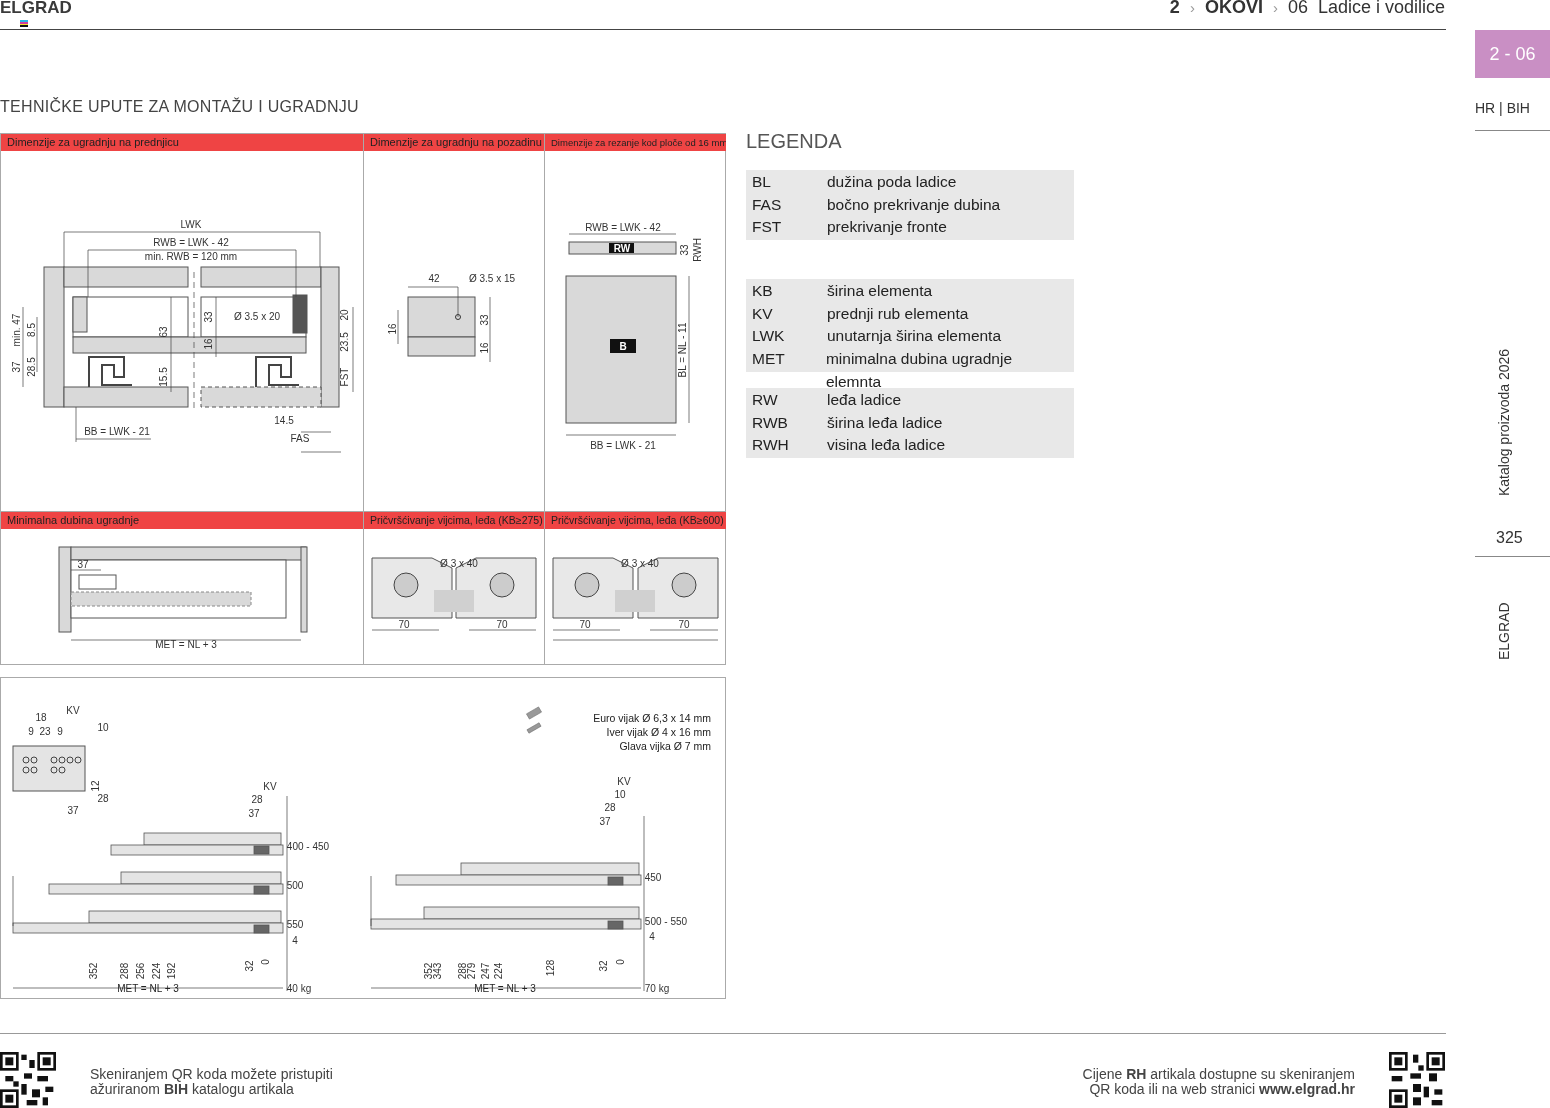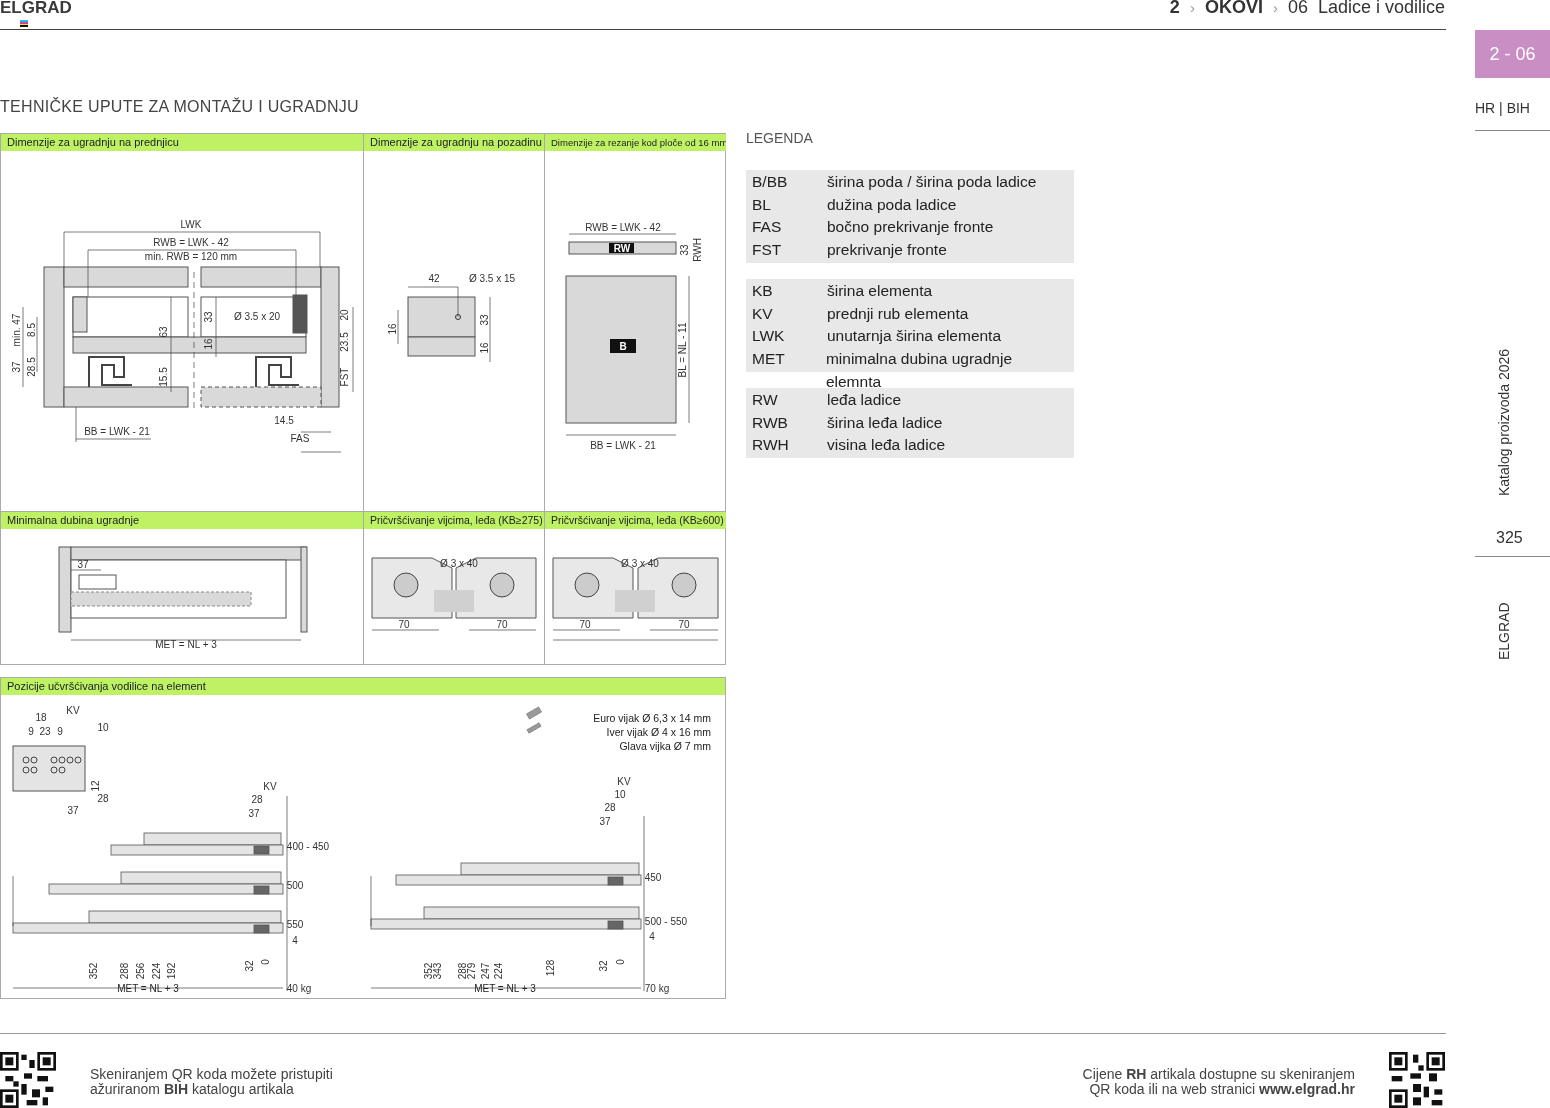--- a/index.html
+++ b/index.html
@@ -12,24 +12,24 @@
   .crumb { right: 105px; top: -3px; font-size: 18px; color: #333; display: flex; align-items: baseline; gap: 10px; }
   .crumb .sep { color: #999; font-size: 15px; }
   .crumb b { font-weight: bold; }
   .tab { left: 1475px; top: 30px; width: 75px; height: 48px; background: #c98fc4; color: #fff; font-weight: normal; font-size: 18px; display: flex; align-items: center; justify-content: center; }
   .lang { left: 1475px; top: 100px; font-size: 14px; color: #333; }
   .sideline { left: 1475px; width: 75px; height: 1px; background: #888; }
   .vert { transform: rotate(-90deg); transform-origin: left top; font-size: 14px; color: #333; white-space: nowrap; }
   .pnum { left: 1496px; top: 529px; font-size: 16px; color: #333; }
   .title { left: 0; top: 98px; font-size: 16px; color: #444; letter-spacing: 0.3px; text-align: center; }
   .panel { border: 1px solid #aaa; position: absolute; background: #fff; }
-  .ph { background: #bef264; height: 17px; font-size: 11px; padding-left: 6px; line-height: 17px; color: #222; white-space: nowrap; overflow: hidden; }
+  .ph { background: #ef4444; height: 17px; font-size: 11px; padding-left: 6px; line-height: 17px; color: #222; white-space: nowrap; overflow: hidden; }
   .ph.small { font-size: 9.5px; }
   .vdiv { position: absolute; top: 0; bottom: 0; width: 1px; background: #aaa; }
-  .legend-title { left: 746px; top: 130px; font-size: 14px; color: #555; }
+  .legend-title { left: 746px; top: 130px; font-size: 20px; color: #555; }
   .lgroup { position: absolute; left: 746px; width: 328px; background: #e8e8e8; padding: 1px 6px; }
   .lrow { display: flex; font-size: 15.5px; height: 22.7px; line-height: 22.7px; color: #222; }
   .lrow .k { width: 75px; }
   .bottomline { left: 0; top: 1033px; width: 1446px; height: 1px; background: #999; }
   .foot { font-size: 14px; color: #444; line-height: 15px; }
   .qr { width: 56px; height: 56px; }
   svg text { font-family: "Liberation Sans", sans-serif; }
 </style>
 </head>
 <body>
@@ -231,21 +231,20 @@
       </g>
     <g font-size="10" fill="#333" text-anchor="middle">
       <text x="95" y="37">Ø 3 x 40</text>
       <text x="40" y="98">70</text>
       <text x="139" y="98">70</text>
     </g>
   </svg>
 </div>
 
 <div class="panel" style="left:0; top:677px; width:726px; height:322px;">
-  <div class="ph">Pozicije učvršćivanja vodilice na element</div>
   <div style="position:absolute; right:14px; top:33px; text-align:right; font-size:10.5px; line-height:14px; color:#222;margin-left:48px;">
     <div>Euro vijak Ø 6,3 x 14 mm</div>
     <div>Iver vijak  Ø 4 x 16 mm</div>
     <div>Glava vijka  Ø 7 mm</div>
   </div>
   <svg style="position:absolute; left:520px; top:28px;" width="30" height="36">
     <g fill="#999" stroke="#666" stroke-width="0.5">
       <rect x="6" y="4" width="14" height="6" transform="rotate(-30 13 7)"></rect>
       <rect x="6" y="20" width="14" height="4" transform="rotate(-30 13 22)"></rect>
     </g>
@@ -341,30 +340,26 @@
       <text transform="translate(623,266) rotate(-90)">0</text>
       <text x="504" y="296" fill="#222">MET = NL + 3</text>
       <text x="656" y="296">70 kg</text>
     </g>
   </svg>
 </div>
 
 <div class="abs legend-title">LEGENDA</div>
 <div class="lgroup" style="top:170px;">
   <div class="lrow">
-      <span class="k">B/BB</span>
-      <span>širina poda / širina poda ladice</span>
-    </div>
-  <div class="lrow">
       <span class="k">BL</span>
       <span>dužina poda ladice</span>
     </div>
   <div class="lrow">
       <span class="k">FAS</span>
-      <span>bočno prekrivanje fronte</span>
+      <span>bočno prekrivanje dubina</span>
     </div>
   <div class="lrow">
       <span class="k">FST</span>
       <span>prekrivanje fronte</span>
     </div>
 </div>
 <div class="lgroup" style="top:279px;">
   <div class="lrow">
       <span class="k">KB</span>
       <span>širina elementa</span>

